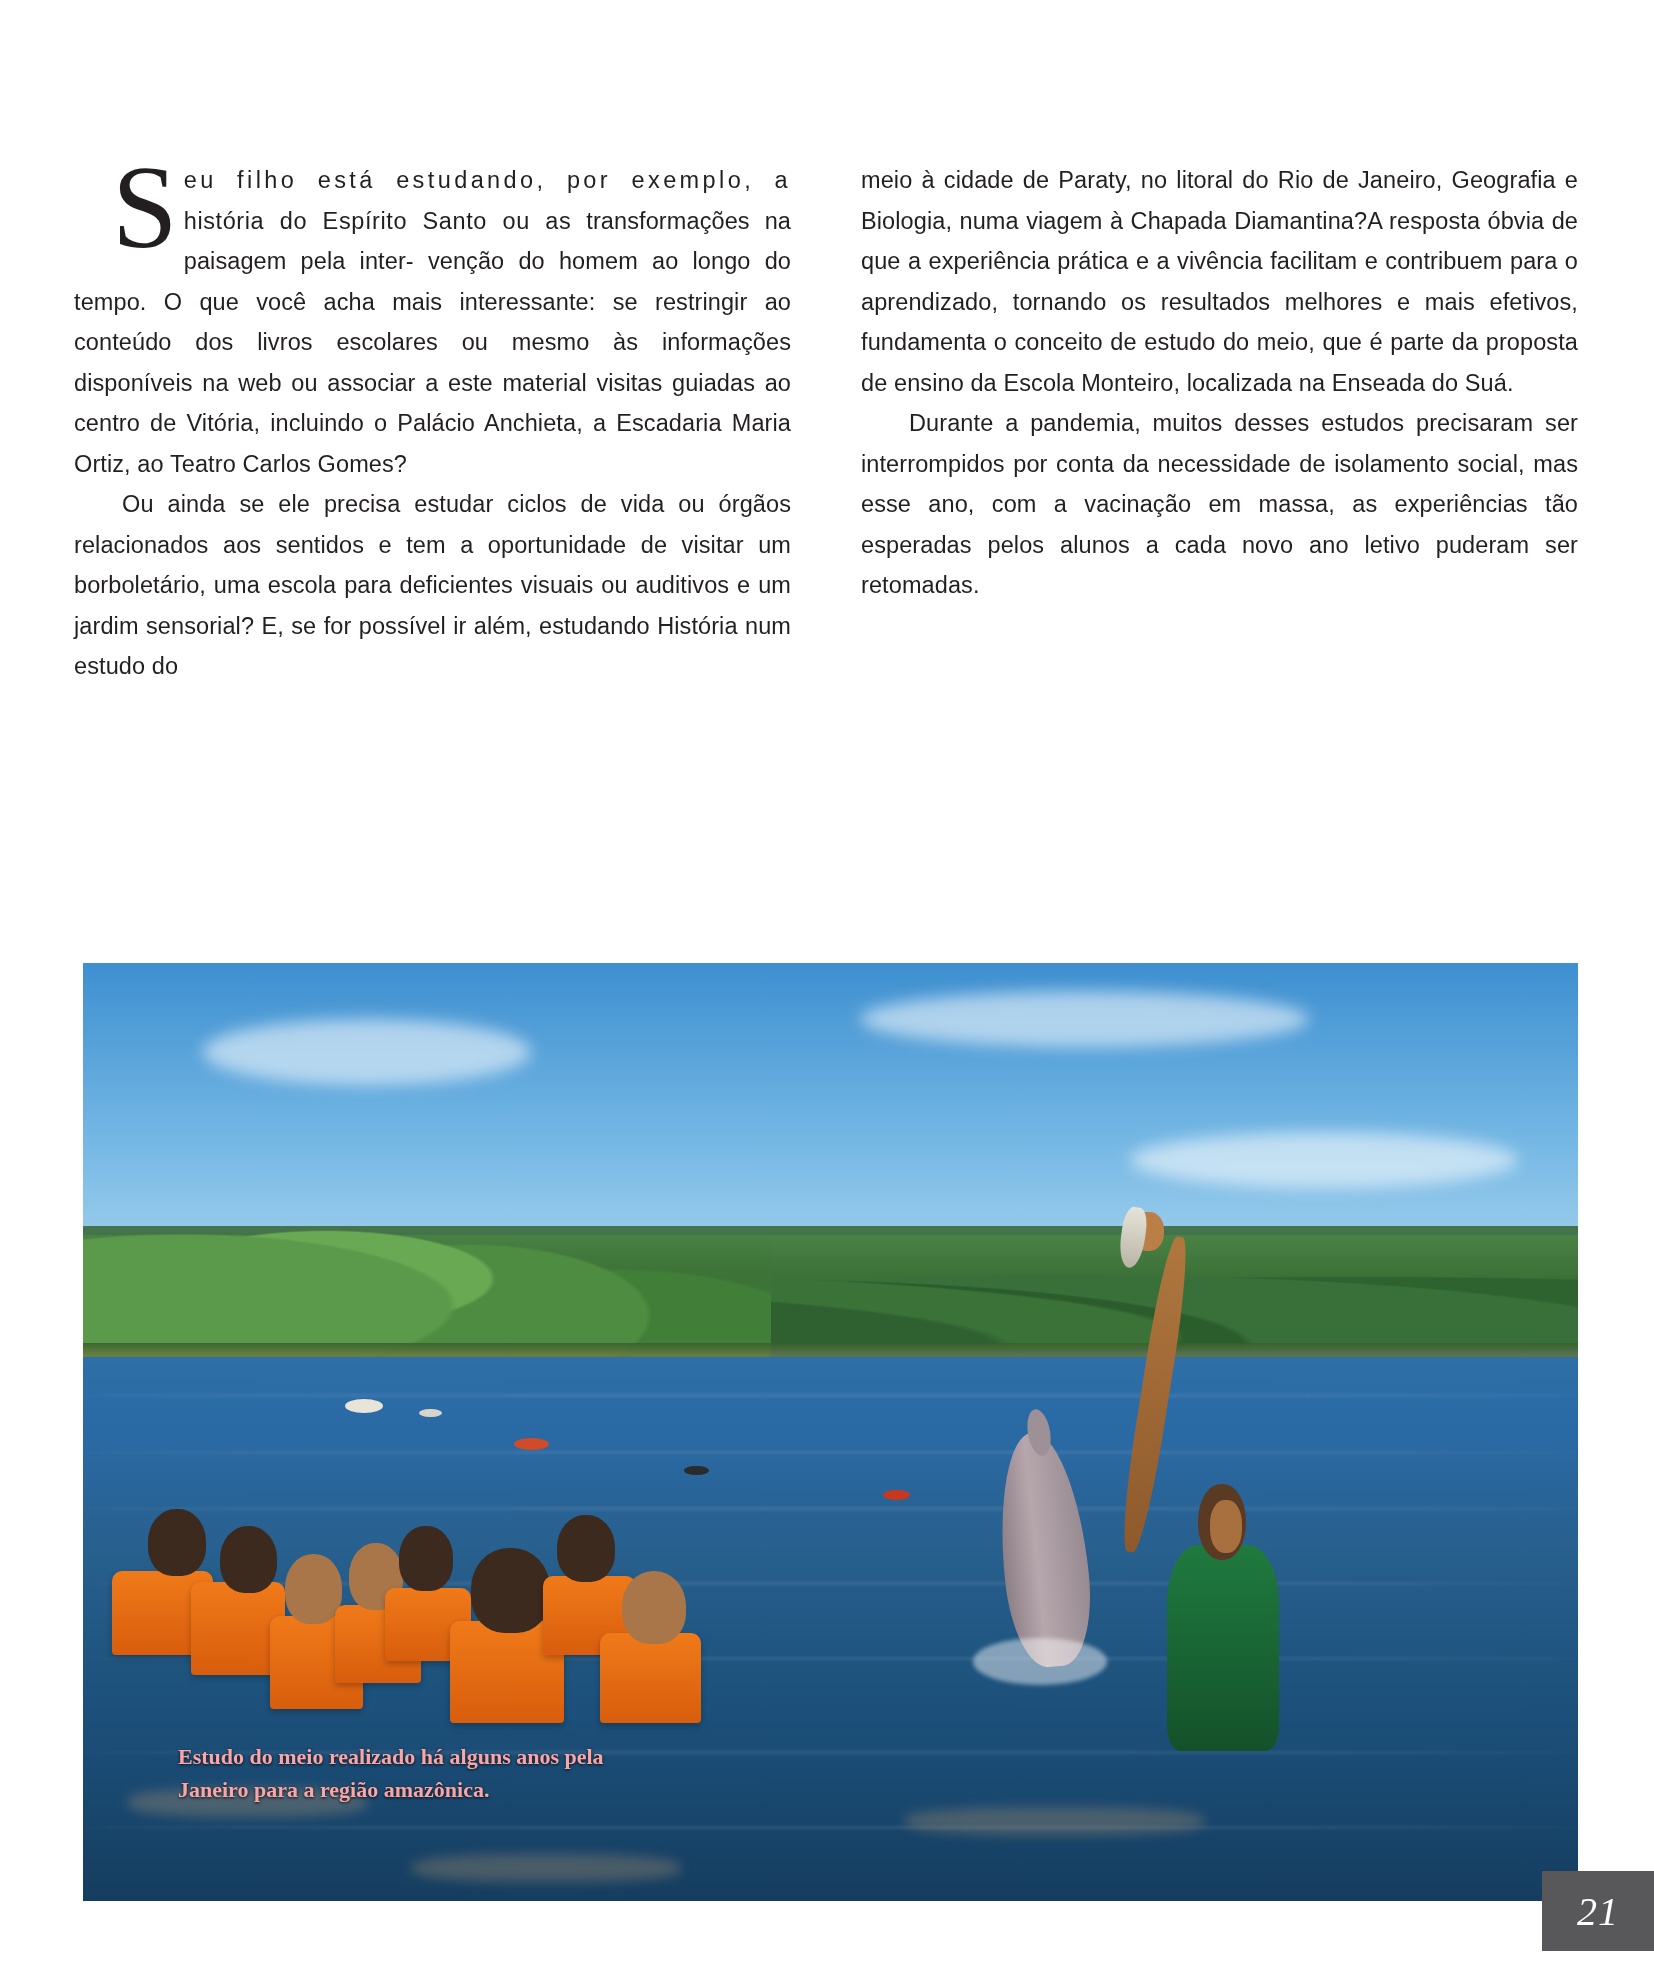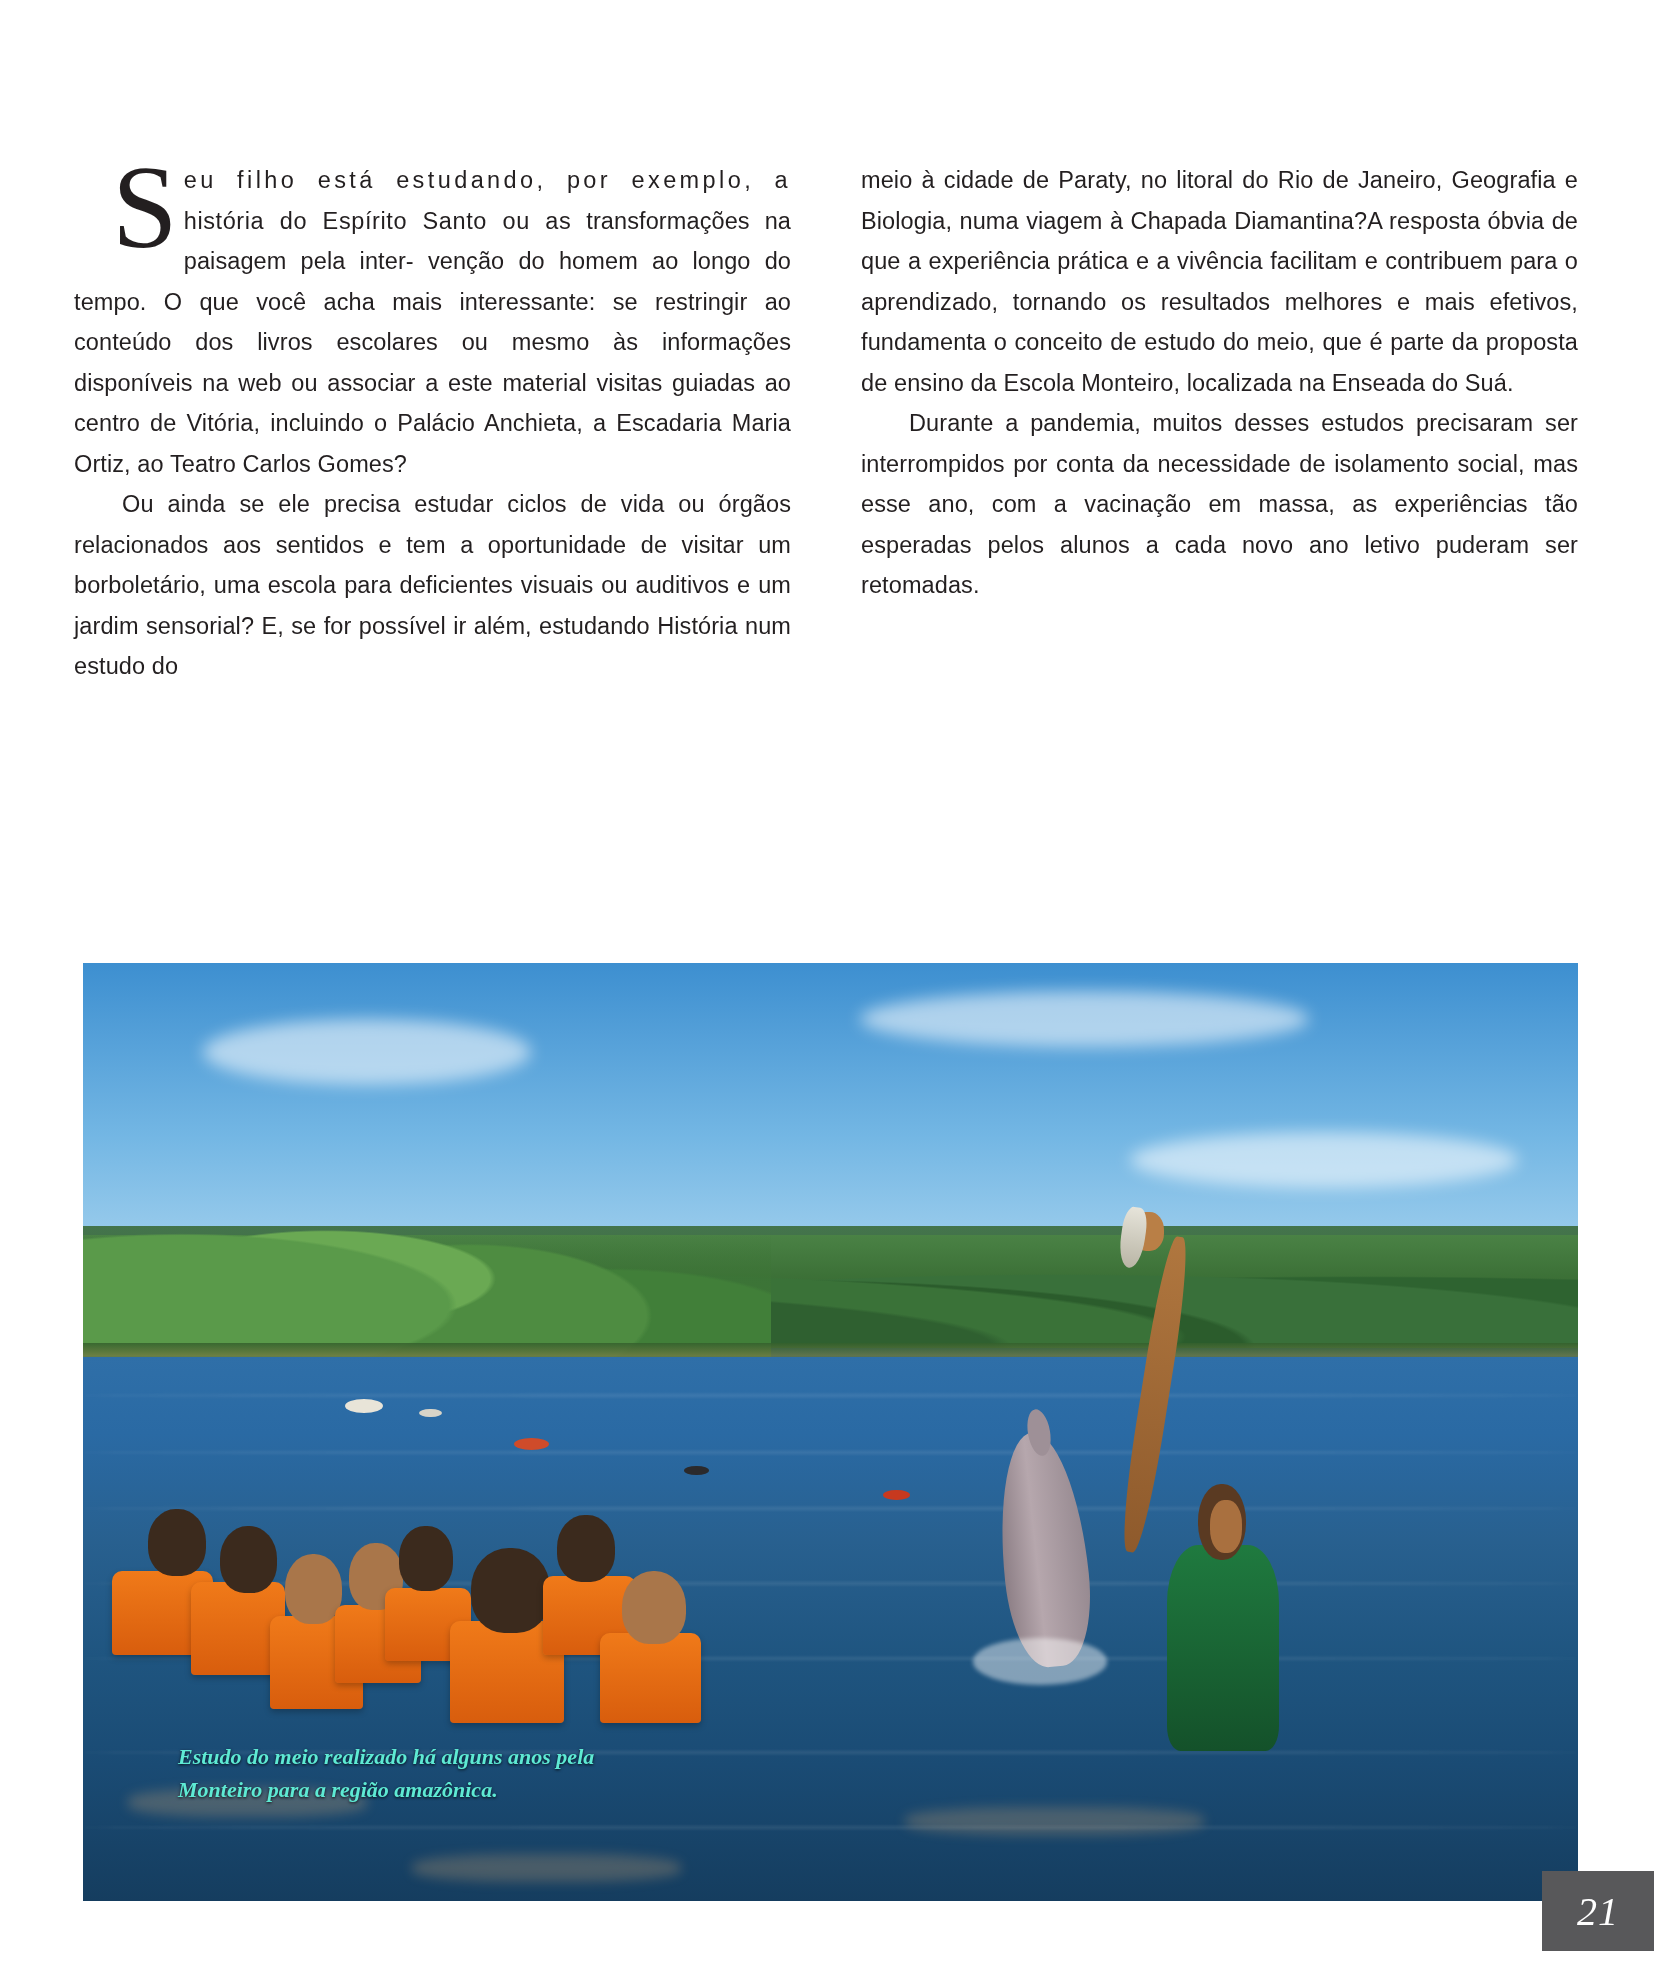--- a/index.html
+++ b/index.html
@@ -256,23 +256,22 @@
     background: linear-gradient(to bottom, #e6e4da, #b9b5a5);
     border-radius: 45% 45% 60% 60%;
     transform: rotate(8deg);
   }
 
   .caption {
     position: absolute;
     left: 95px;
     bottom: 95px;
     width: 640px;
-    color: #5eead4;
+    color: #fca5a5;
     font-family: "Liberation Serif", serif;
-    font-style: italic;
     font-weight: bold;
     font-size: 22px;
     line-height: 33px;
     text-shadow: 0 1px 3px rgba(0,0,0,0.85);
   }
 
   
   .page-number-box {
     position: absolute;
     right: 0;
@@ -379,20 +378,20 @@
 
       <div class="man-arm"></div>
       <div class="man-hand"></div>
       <div class="fish"></div>
       <div class="man-torso"></div>
       <div class="man-head"></div>
       <div class="man-face"></div>
 
       <div class="caption">
         <span>Estudo do meio realizado há alguns anos pela</span><br>
-        <span>Monteiro para a região amazônica.</span>
+        <span>Janeiro para a região amazônica.</span>
       </div>
     </div>
   </div>
 
   <div class="page-number-box">21</div>
 
 </div>
 
 </body></html>

